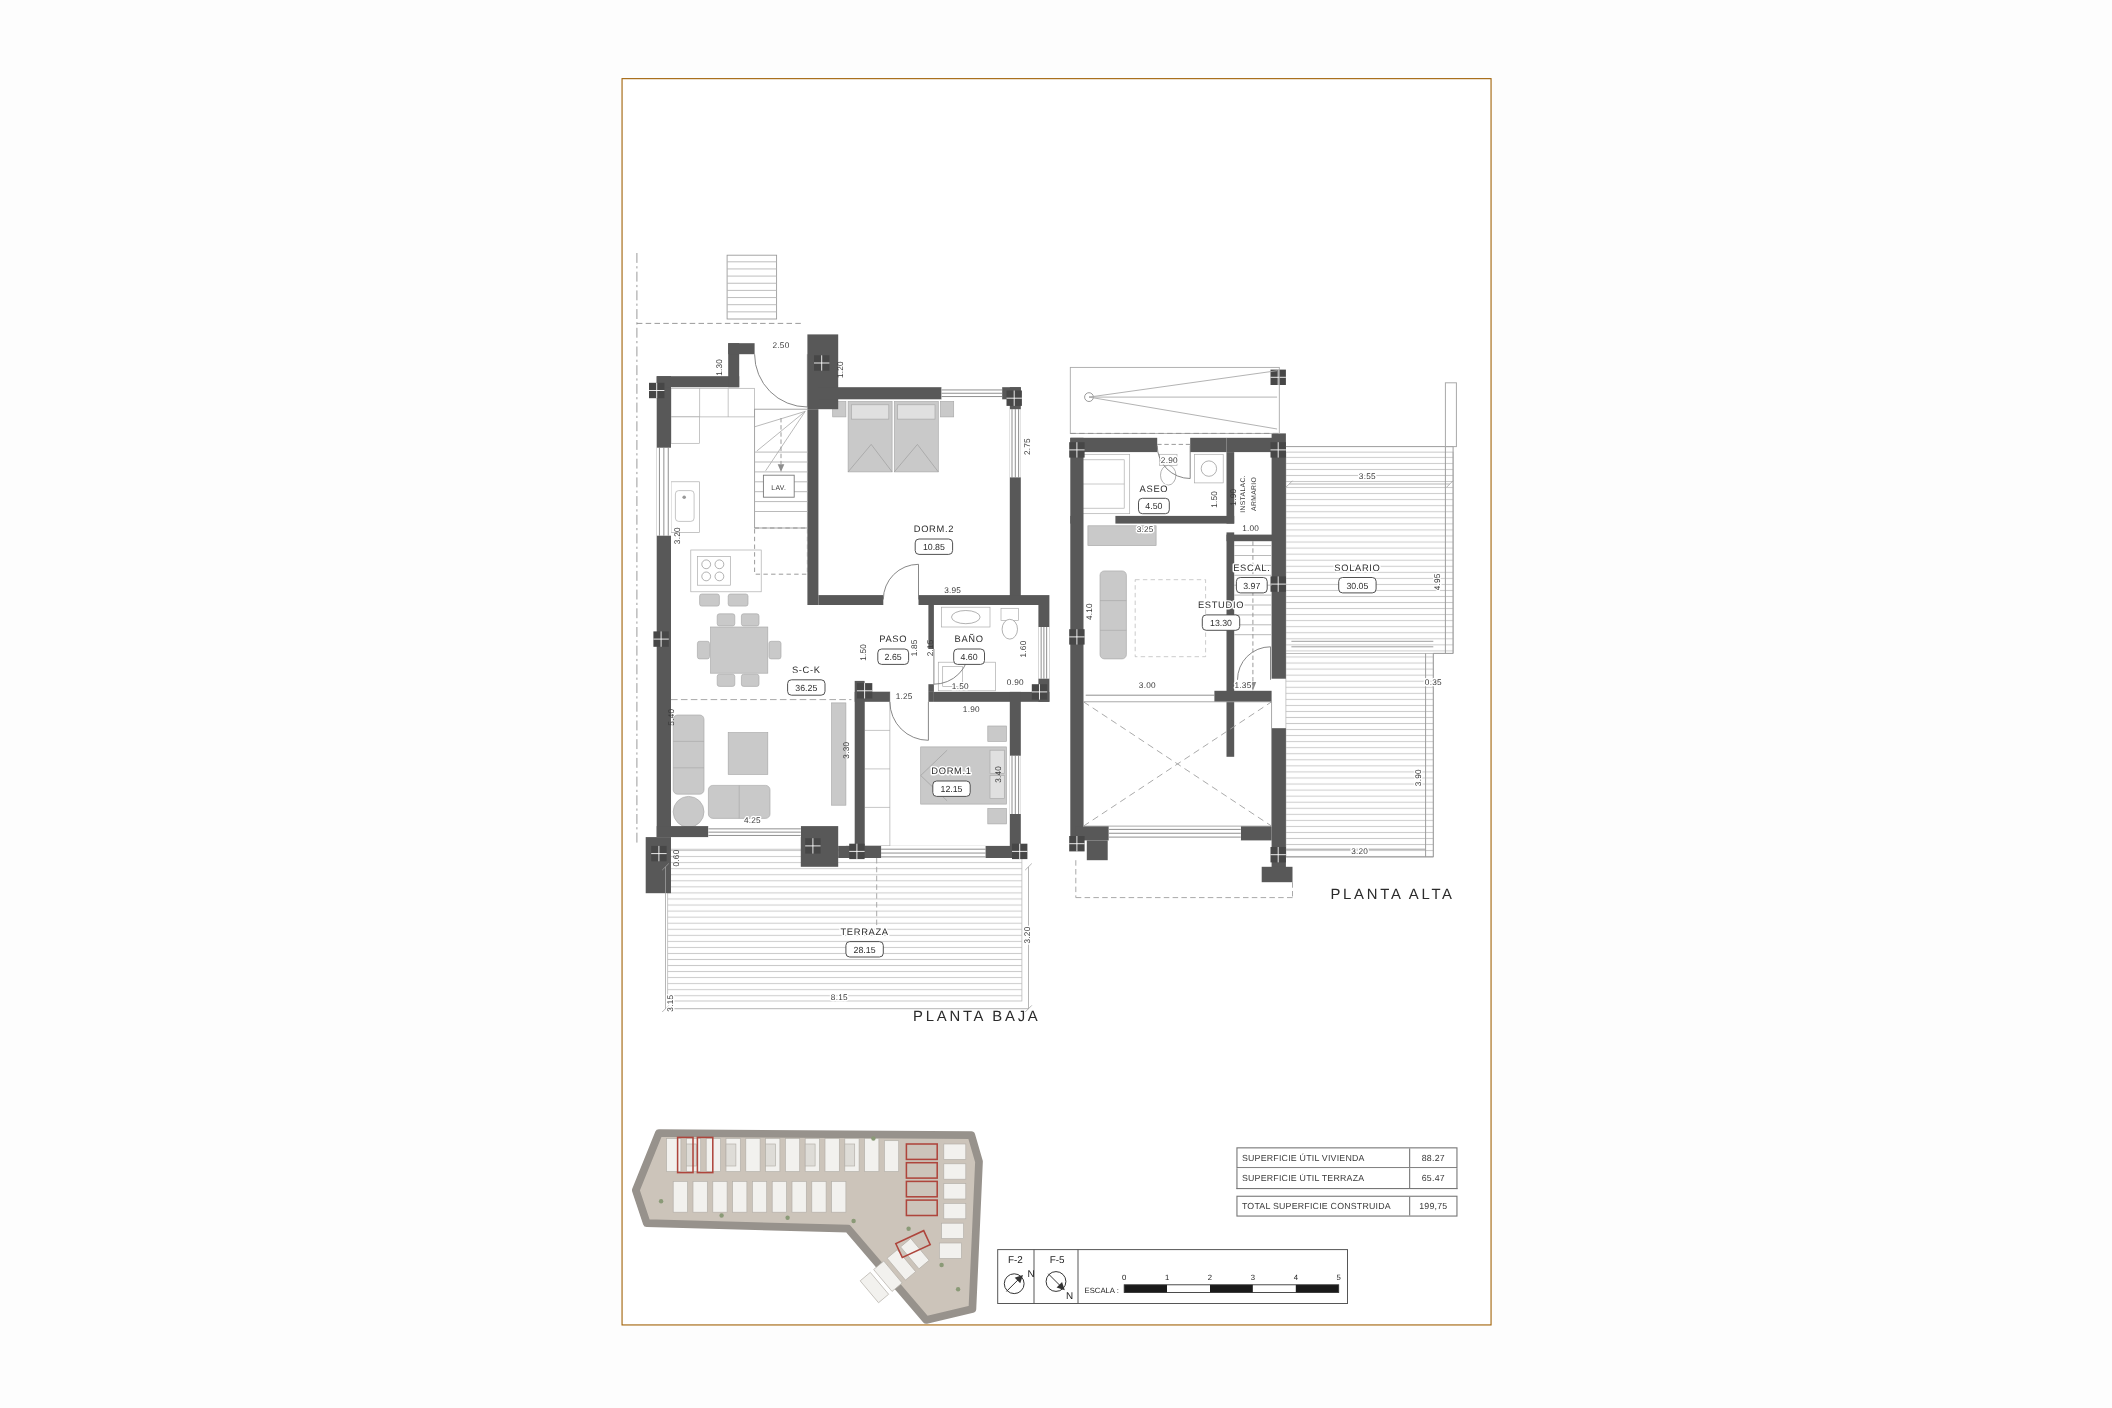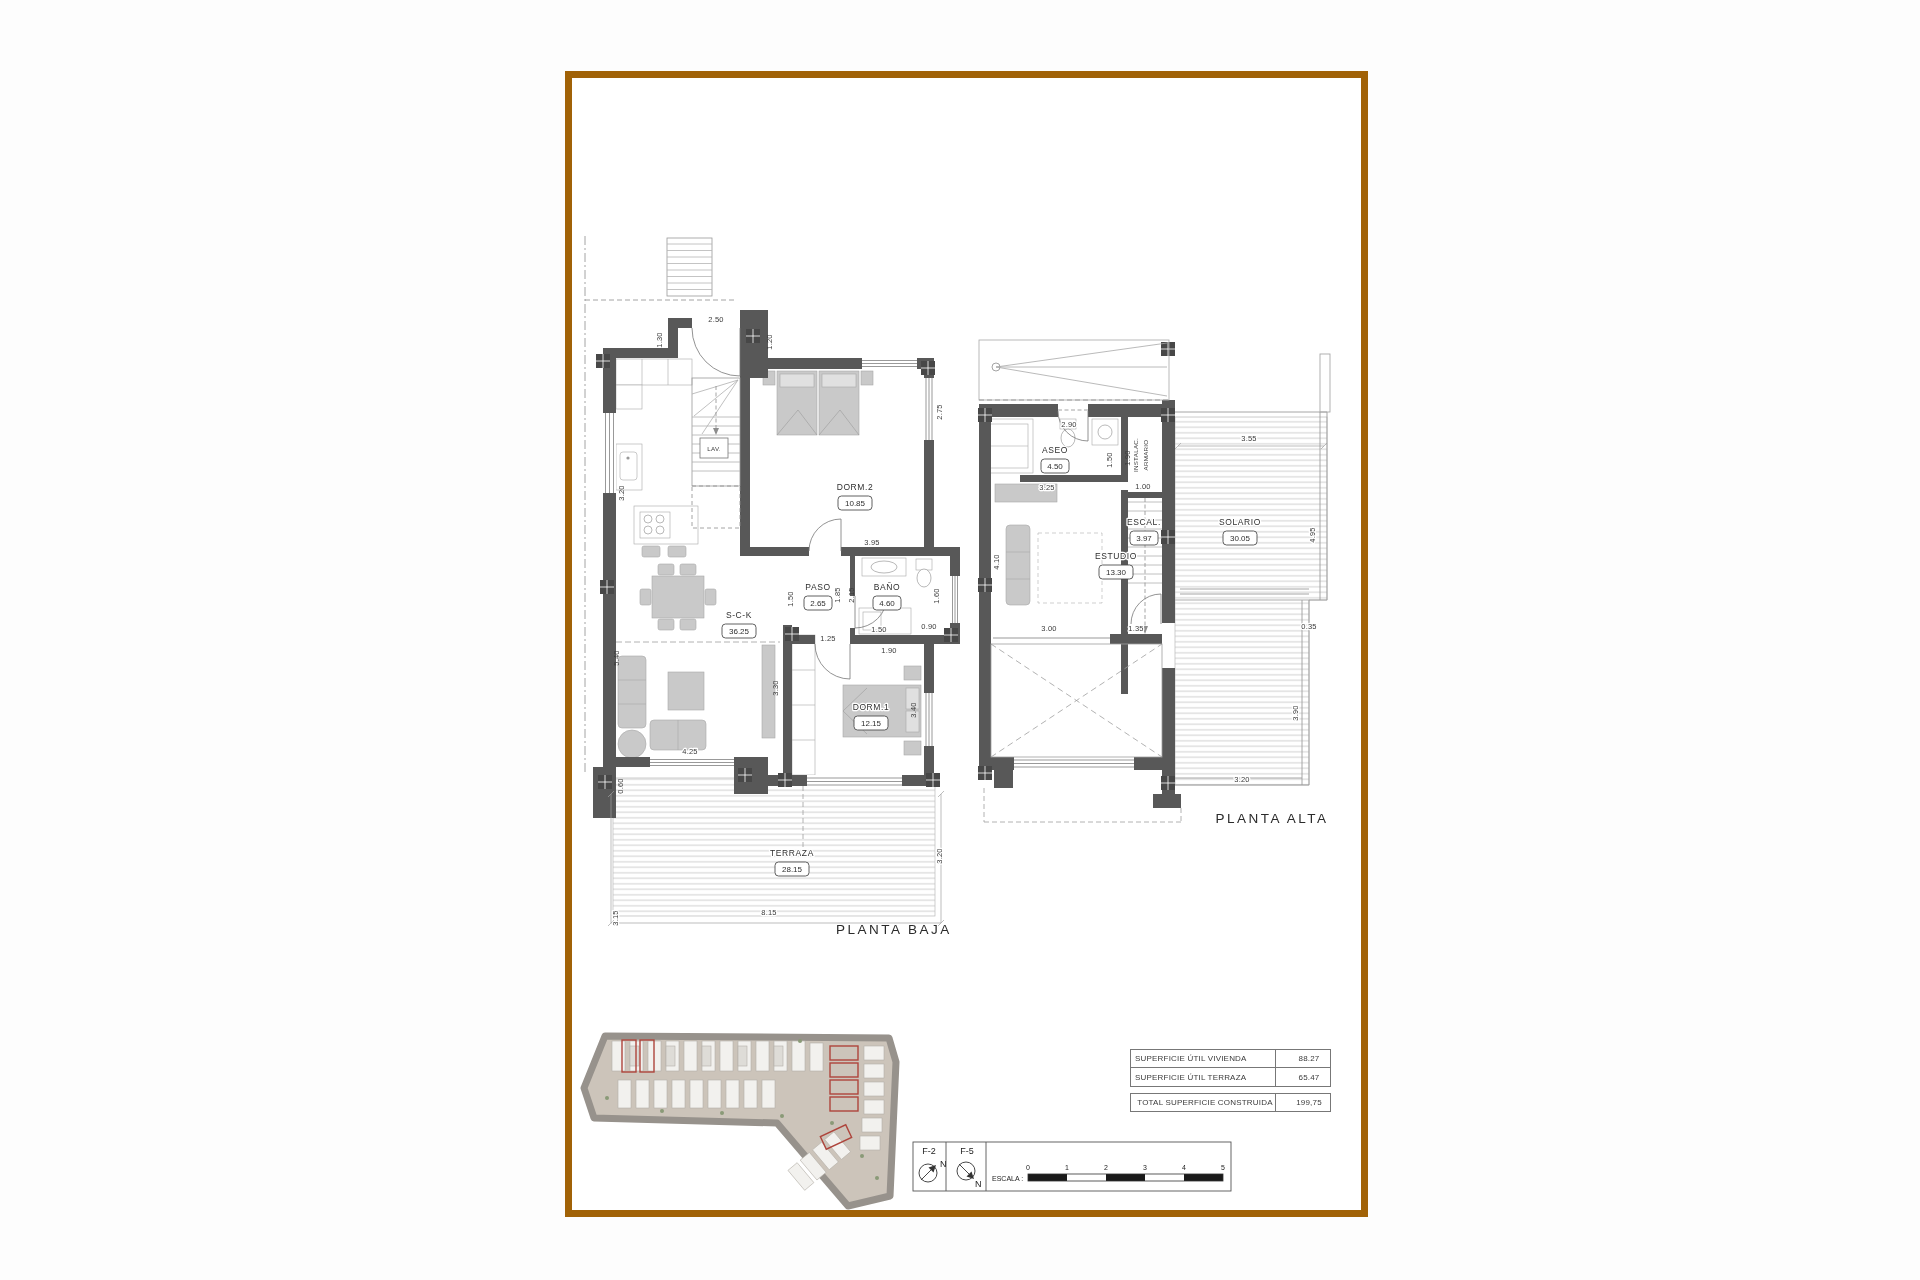--- a/index.html
+++ b/index.html
@@ -1,34 +1,34 @@
 <!DOCTYPE html>
 <html><head>
 <meta charset="utf-8">
 <style>
   html,body{margin:0;padding:0;background:#fdfdfd;font-family:"Liberation Sans",sans-serif;}
   .canvas{position:relative;width:1920px;height:1280px;background:#fdfdfd;overflow:hidden;}
-  .sheet{position:absolute;left:565px;top:71px;width:789px;height:1132px;background:#ffffff;border:7px solid #a16207;}
+  .sheet{position:absolute;left:565px;top:71px;width:789px;height:1132px;background:#ffffff;border:1px solid #a16207;}
   .sheet svg{position:absolute;left:0;top:0;width:789px;height:1132px;}
   
   text{font-family:"Liberation Sans",sans-serif;fill:#3a3a3a;}
   .dim{font-size:7.5px;letter-spacing:.2px;}
   .room{font-size:8.5px;fill:#2e2e2e;letter-spacing:.6px;}
   .aval{font-size:8px;fill:#2e2e2e;}
   .tiny{font-size:6.2px;letter-spacing:.3px;}
   .ttl{font-size:13.5px;letter-spacing:2.5px;fill:#2b2b2b;}
   .halo{paint-order:stroke;stroke:#fff;stroke-width:2.6px;stroke-linejoin:round;}
   .lgt{font-size:9px;fill:#222;}
   .tick{font-size:7px;fill:#222;}
   
   .tbl{position:absolute;width:201px;font-size:8px;color:#3a3a3a;letter-spacing:.2px;}
   .trow{display:flex;border:1px solid #777;height:19px;align-items:center;background:#fff;box-sizing:border-box;}
   .trow + .trow{border-top:none;}
   .tlabel{flex:1;padding-left:4px;white-space:nowrap;overflow:hidden;}
-  .tval{width:42px;align-self:stretch;border-left:1px solid #777;display:flex;align-items:center;justify-content:center;padding-left:12px;}
+  .tval{width:42px;align-self:stretch;border-left:1px solid #777;display:flex;align-items:center;justify-content:center;}
 </style>
 </head>
 <body>
 
 <div class="canvas">
  <div class="sheet">
 
   <svg viewBox="0 0 789 1132">
     <defs>
       <pattern id="hz" width="6" height="5.5" patternUnits="userSpaceOnUse">
@@ -544,21 +544,21 @@
   <div class="tbl" style="left:558px;top:971px;">
     <div class="trow">
       <span class="tlabel">SUPERFICIE ÚTIL VIVIENDA</span>
       <span class="tval">88.27</span>
     </div>
     <div class="trow">
       <span class="tlabel">SUPERFICIE ÚTIL TERRAZA</span>
       <span class="tval">65.47</span>
     </div>
   </div>
-  <div class="tbl" style="left:558px;top:1015px;text-align:center;">
+  <div class="tbl" style="left:558px;top:1015px;">
     <div class="trow">
       <span class="tlabel">TOTAL SUPERFICIE CONSTRUIDA</span>
       <span class="tval">199,75</span>
     </div>
   </div>
 
  </div>
 </div>
 
 </body></html>

